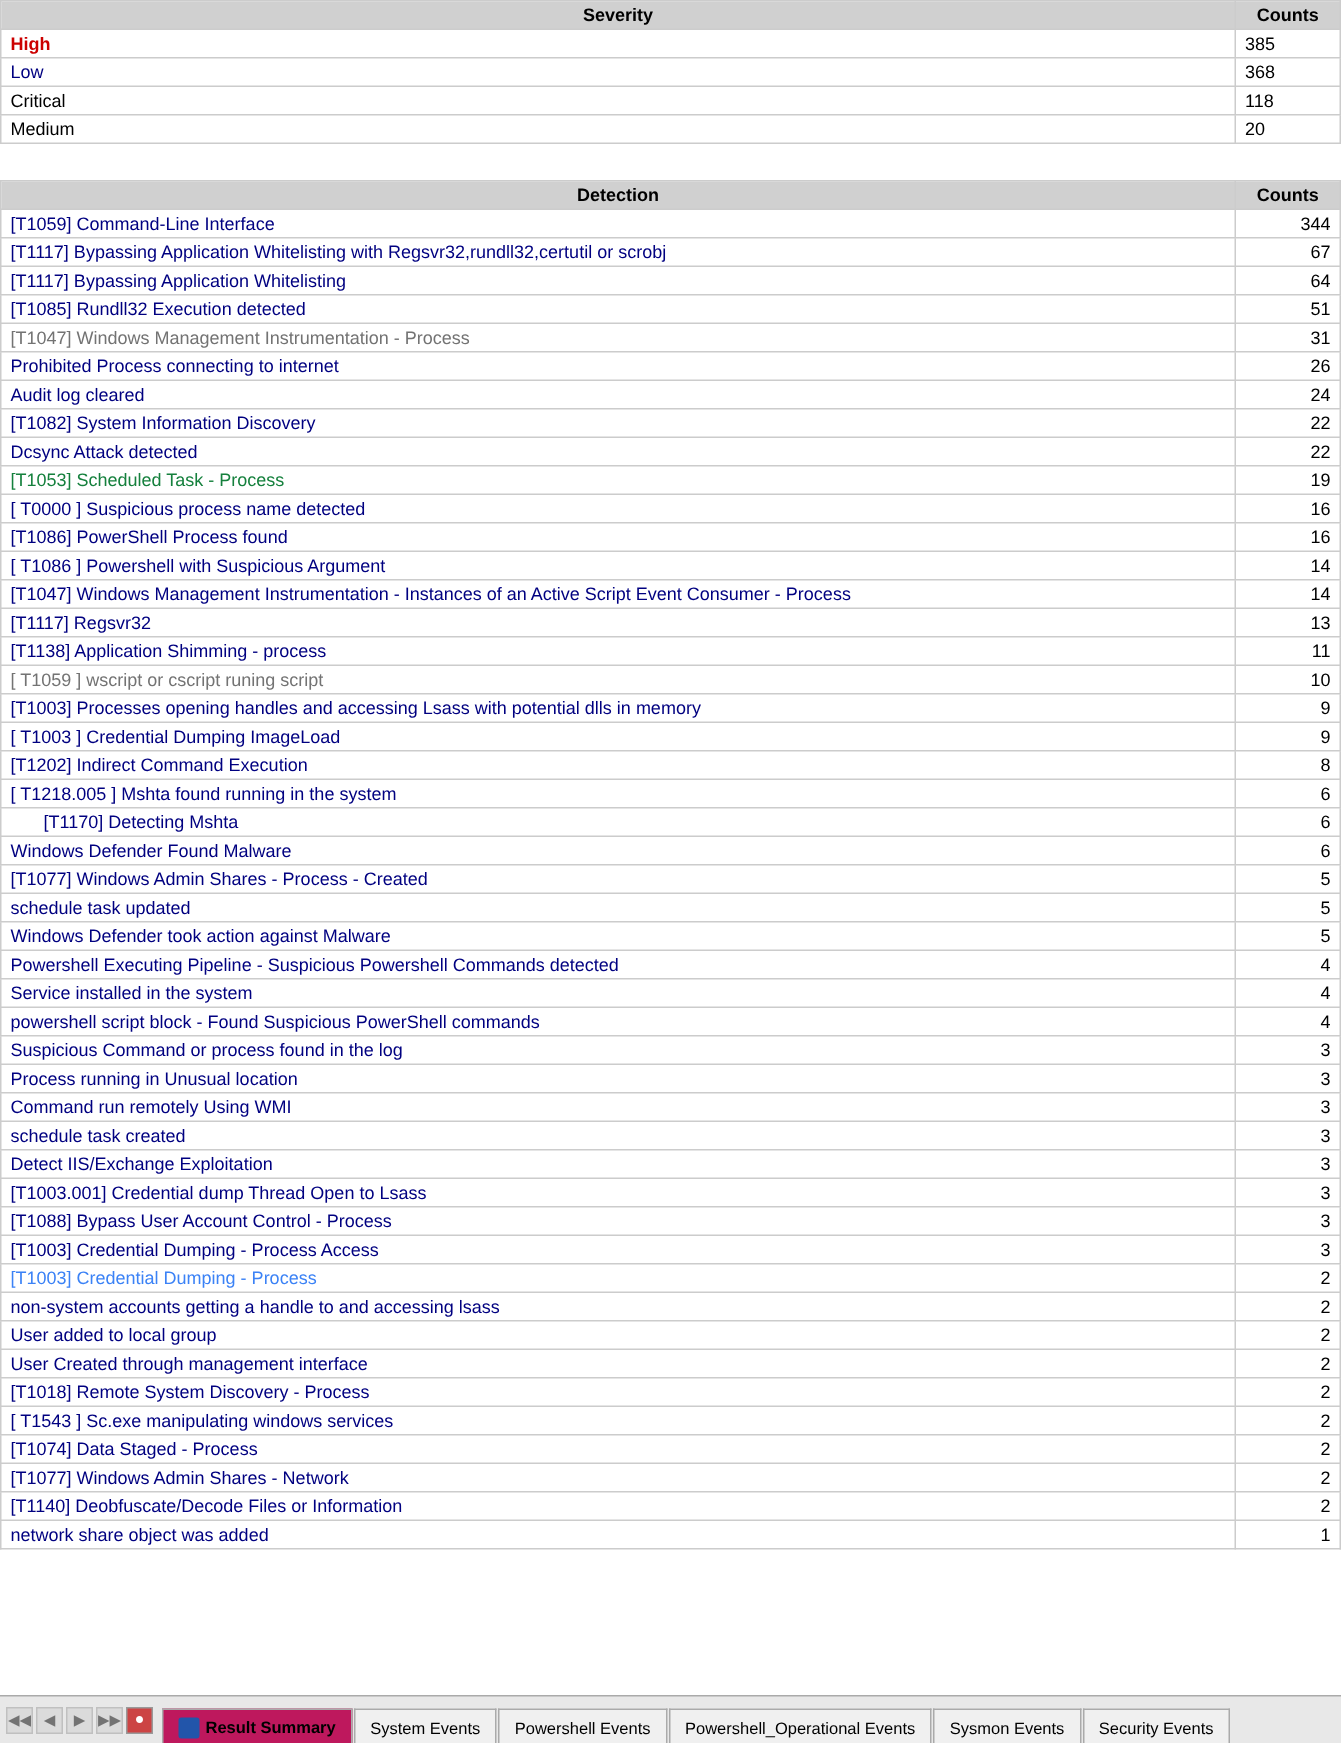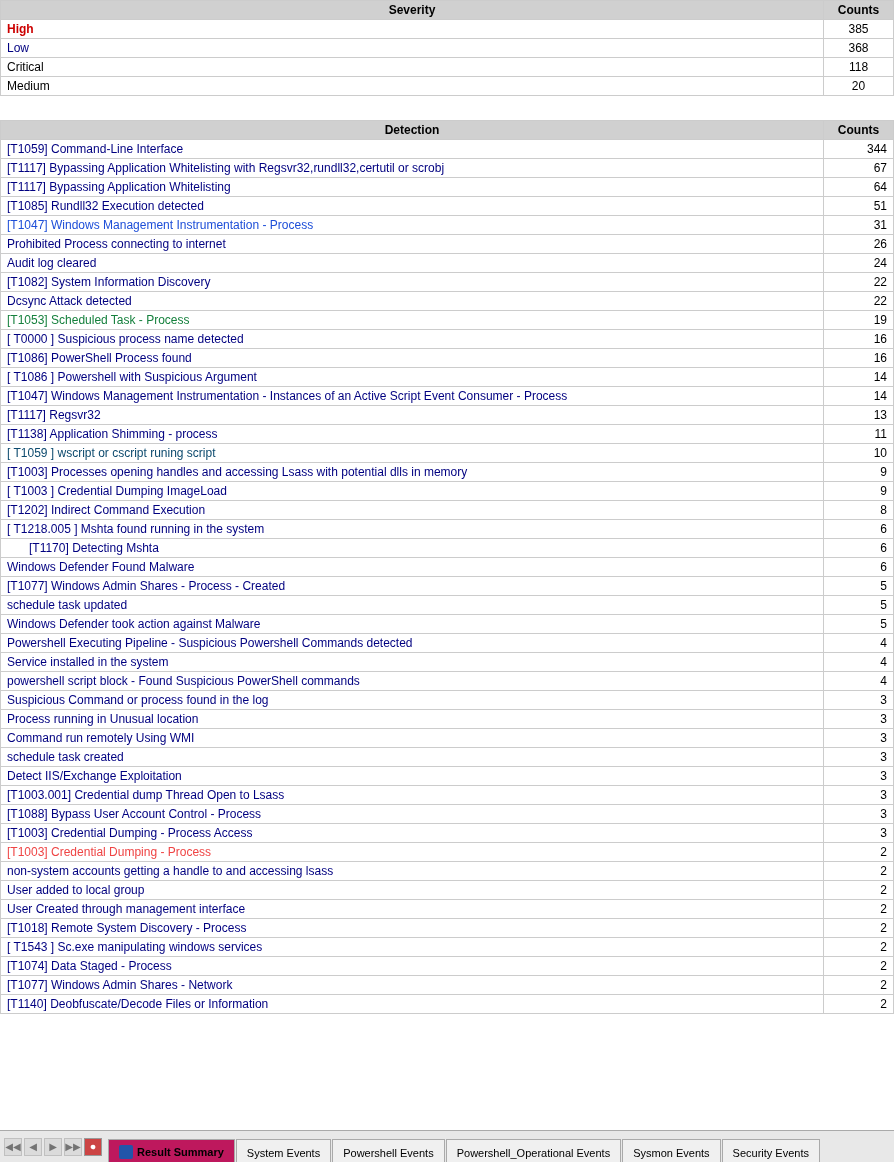--- a/index.html
+++ b/index.html
@@ -28,21 +28,21 @@
       border: 1px solid #ccc;
       padding: 2px 6px;
       text-align: left;
     }
     .severity-table th {
       background: #d0d0d0;
       font-weight: bold;
       text-align: center;
     }
     .severity-table td.count-col {
-      text-align: center;
+      text-align: left;
       width: 70px;
     }
     .severity-table th.count-col {
       width: 70px;
     }
 
     
     .spacer {
       height: 20px;
     }
@@ -188,21 +188,21 @@
   </tr>
         <tr>
     <td class="det-name" style="color:#000080; cursor:pointer;">[T1117] Bypassing Application Whitelisting</td>
     <td class="count-col">64</td>
   </tr>
         <tr>
     <td class="det-name" style="color:#000080; cursor:pointer;">[T1085] Rundll32 Execution detected</td>
     <td class="count-col">51</td>
   </tr>
         <tr>
-    <td class="det-name" style="color:#1d4ed8; cursor:pointer;">[T1047] Windows Management Instrumentation - Process</td>
+    <td class="det-name" style="color:#737373; cursor:pointer;">[T1047] Windows Management Instrumentation - Process</td>
     <td class="count-col">31</td>
   </tr>
         <tr>
     <td class="det-name" style="color:#000080; cursor:pointer;">Prohibited Process connecting to internet</td>
     <td class="count-col">26</td>
   </tr>
         <tr>
     <td class="det-name" style="color:#000080; cursor:pointer;">Audit log cleared</td>
     <td class="count-col">24</td>
   </tr>
@@ -236,21 +236,21 @@
   </tr>
         <tr>
     <td class="det-name" style="color:#000080; cursor:pointer;">[T1117] Regsvr32</td>
     <td class="count-col">13</td>
   </tr>
         <tr>
     <td class="det-name" style="color:#000080; cursor:pointer;">[T1138] Application Shimming - process</td>
     <td class="count-col">11</td>
   </tr>
         <tr>
-    <td class="det-name" style="color:#0c4a6e; cursor:pointer;margin-left:31px;">[ T1059 ] wscript or cscript runing script</td>
+    <td class="det-name" style="color:#737373; cursor:pointer;margin-left:31px;">[ T1059 ] wscript or cscript runing script</td>
     <td class="count-col">10</td>
   </tr>
         <tr>
     <td class="det-name" style="color:#000080; cursor:pointer;">[T1003] Processes opening handles and accessing Lsass with potential dlls in memory</td>
     <td class="count-col">9</td>
   </tr>
         <tr>
     <td class="det-name" style="color:#000080; cursor:pointer;">[  T1003 ] Credential Dumping ImageLoad</td>
     <td class="count-col">9</td>
   </tr>
@@ -320,21 +320,21 @@
   </tr>
         <tr>
     <td class="det-name" style="color:#000080; cursor:pointer;">[T1088] Bypass User Account Control - Process</td>
     <td class="count-col">3</td>
   </tr>
         <tr>
     <td class="det-name" style="color:#000080; cursor:pointer;">[T1003] Credential Dumping - Process Access</td>
     <td class="count-col">3</td>
   </tr>
         <tr>
-    <td class="det-name" style="color:#ef4444; cursor:pointer;">[T1003] Credential Dumping - Process</td>
+    <td class="det-name" style="color:#3b82f6; cursor:pointer;">[T1003] Credential Dumping - Process</td>
     <td class="count-col">2</td>
   </tr>
         <tr>
     <td class="det-name" style="color:#000080; cursor:pointer;">non-system accounts getting a handle to and accessing lsass</td>
     <td class="count-col">2</td>
   </tr>
         <tr>
     <td class="det-name" style="color:#000080; cursor:pointer;">User added to local group</td>
     <td class="count-col">2</td>
   </tr>
@@ -354,20 +354,24 @@
     <td class="det-name" style="color:#000080; cursor:pointer;">[T1074] Data Staged - Process</td>
     <td class="count-col">2</td>
   </tr>
         <tr>
     <td class="det-name" style="color:#000080; cursor:pointer;">[T1077] Windows Admin Shares - Network</td>
     <td class="count-col">2</td>
   </tr>
         <tr>
     <td class="det-name" style="color:#000080; cursor:pointer;">[T1140] Deobfuscate/Decode Files or Information</td>
     <td class="count-col">2</td>
+  </tr>
+        <tr>
+    <td class="det-name" style="color:#000080; cursor:pointer;">network share object was added</td>
+    <td class="count-col">1</td>
   </tr>
       </tbody>
   </table>
 
 </div>
 
 <div class="tab-bar">
   <div class="tab-bar-left">
     <button class="nav-btn disabled">◀◀</button>
     <button class="nav-btn disabled">◀</button>

